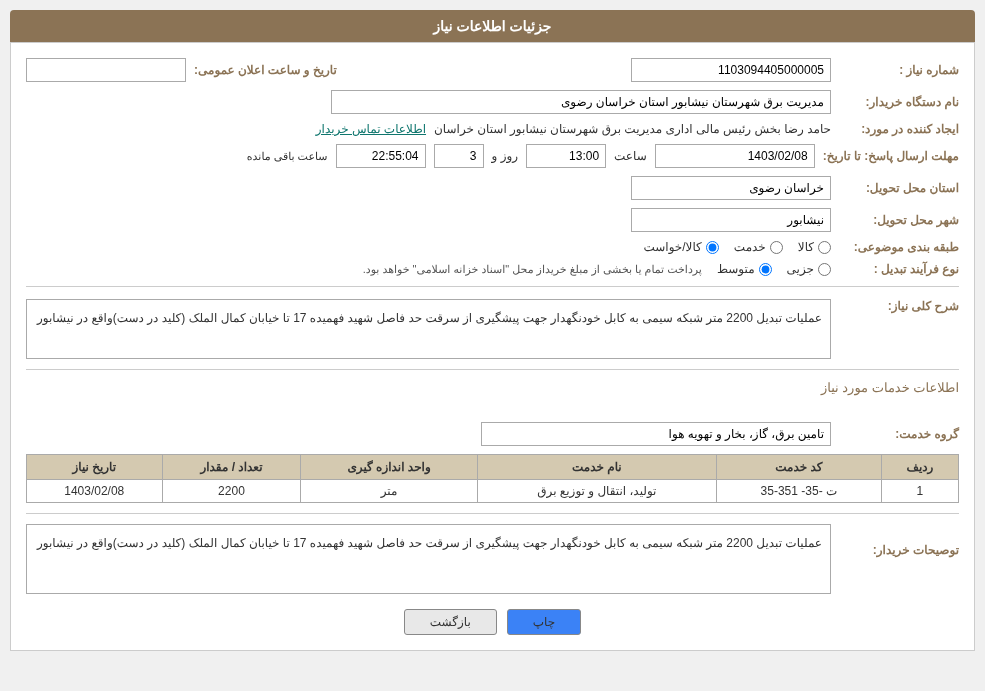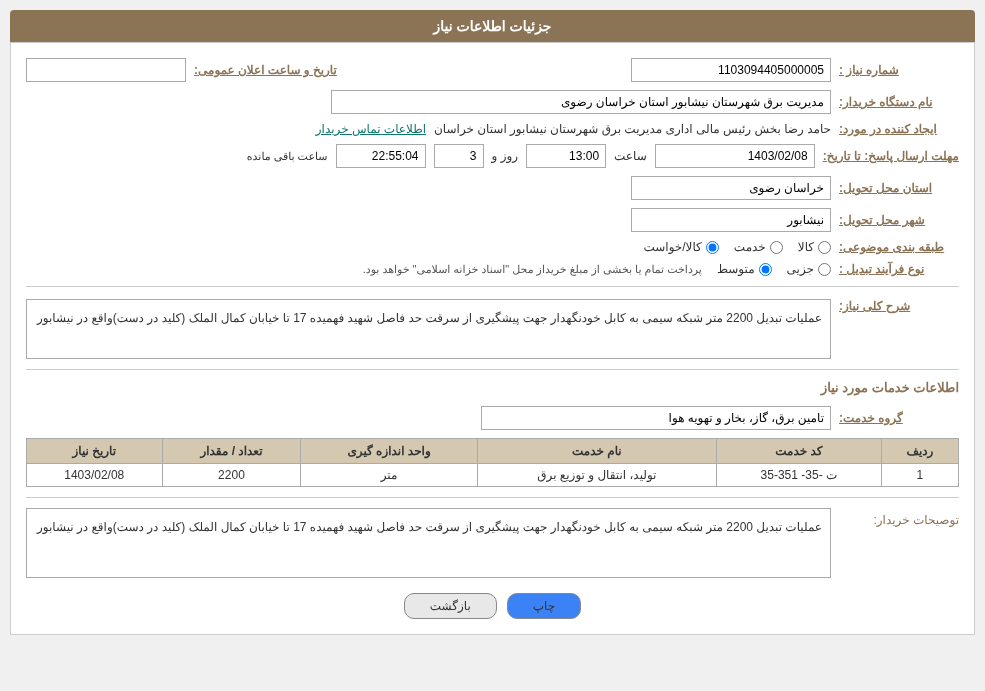--- a/index.html
+++ b/index.html
@@ -34,22 +34,21 @@
       display: flex;
       align-items: center;
       margin-bottom: 8px;
       gap: 8px;
     }
     .label-cell {
       color: #8B7355;
       font-weight: bold;
       white-space: nowrap;
       min-width: 120px;
-      text-align: left;
-      text-decoration: underline;
+      text-align: right;
     }
     .input-field {
       border: 1px solid #aaa;
       background: #fff;
       padding: 3px 6px;
       height: 24px;
       font-size: 12px;
       font-family: Tahoma, Arial, sans-serif;
       direction: rtl;
     }
@@ -68,23 +67,23 @@
       gap: 15px;
       align-items: center;
     }
     .radio-item {
       display: flex;
       align-items: center;
       gap: 4px;
     }
     .section-title {
       color: #8B7355;
-      font-weight: bold;
+      font-weight: normal;
       font-size: 13px;
-      margin: 10px 0 8px 0;
+      margin: 10px 0 24px 0;
       padding-bottom: 3px;
     }
     .description-box {
       border: 1px solid #aaa;
       background: #fff;
       padding: 8px;
       min-height: 60px;
       line-height: 1.7;
       text-align: right;
       direction: rtl;
@@ -125,39 +124,40 @@
       font-size: 12px;
     }
     .buyer-desc-row {
       display: flex;
       align-items: flex-start;
       margin-bottom: 8px;
       gap: 8px;
     }
     .buyer-label {
       color: #8B7355;
-      font-weight: normal;
+      font-weight: bold;
       white-space: nowrap;
       min-width: 120px;
       text-align: right;
       padding-top: 5px;
+      margin-top: 14px;
     }
     .btn-container {
       display: flex;
       justify-content: center;
       gap: 10px;
       margin-top: 15px;
     }
     .btn {
       padding: 5px 25px;
       border: 1px solid #888;
       cursor: pointer;
       font-family: Tahoma, Arial, sans-serif;
       font-size: 12px;
-      border-radius: 10px;
+      border-radius: 3px;
     }
     .btn-print {
       background: #3b82f6;
       color: #333;
     }
     .btn-back {
       background: #e8e8e8;
       color: #333;
     }
     .divider {

